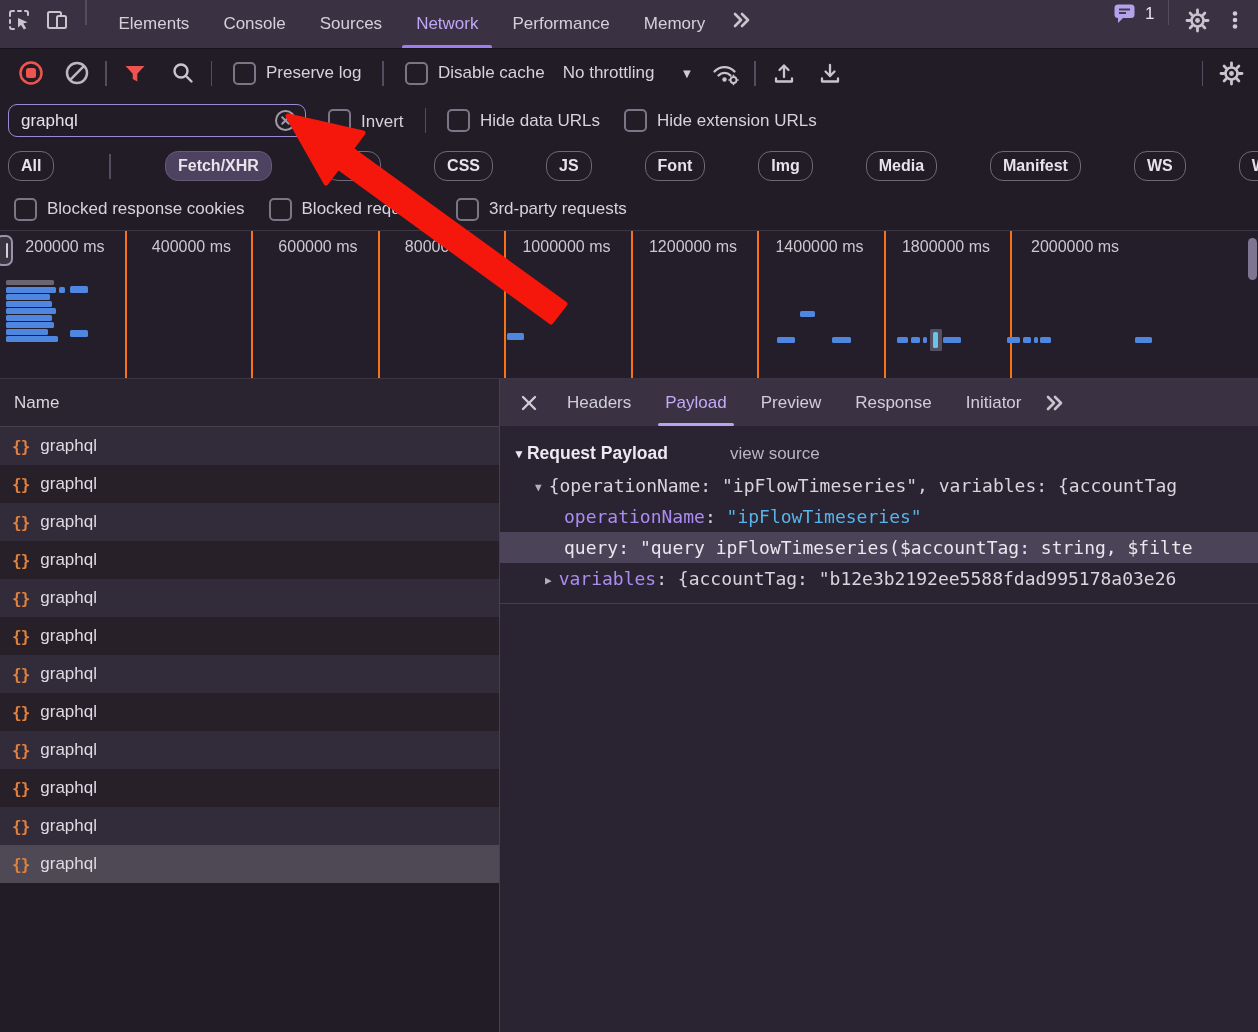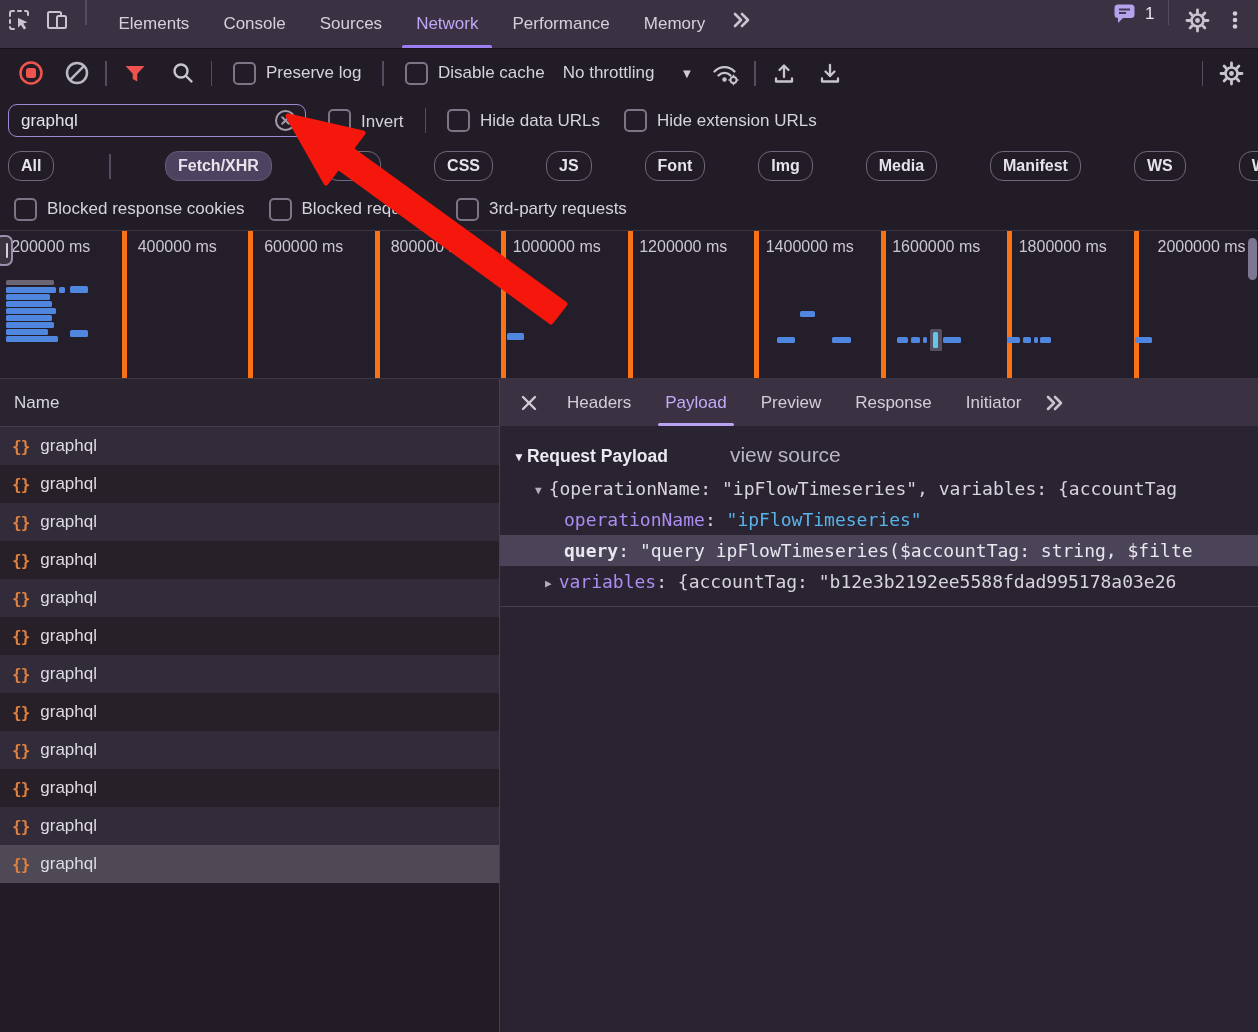--- a/index.html
+++ b/index.html
@@ -40,21 +40,21 @@
   .chip{height:30px;line-height:28px;box-sizing:border-box;padding:0 12px;border:1.5px solid #6f687b;border-radius:13px;
         font-size:16px;font-weight:700;color:#e6e3ea;margin-right:9px;white-space:nowrap;cursor:pointer;}
   .chip.selected{background:#4d4260;border-color:#655a78;}
   .chips-div{margin:0 10px 0 2px;}
 
   
   .blocked-row{height:42px;min-height:42px;display:flex;align-items:center;padding-left:2px;}
 
   
   .timeline{position:relative;height:147px;min-height:147px;border-top:1px solid #3c3542;border-bottom:1px solid #3c3542;background:#241e2b;display:flex;overflow:hidden;}
-  .tl-section{width:126.5px;box-sizing:border-box;border-right:5px solid #f97316;padding:7px 20px 0 0;text-align:center;flex:none;}
+  .tl-section{width:126.5px;box-sizing:border-box;border-right:2px solid #f97316;padding:7px 20px 0 0;text-align:right;flex:none;}
   .tl-section.last{flex:1;border-right:none;text-align:left;padding:7px 0 0 19px;}
   .tl-label{font-size:16px;color:#ccc8d2;white-space:nowrap;}
   .tl-bar{position:absolute;border-radius:1.5px;}
   .tl-left-pill{position:absolute;left:-5px;top:4px;width:14px;height:27px;border:2px solid #9a91ad;border-radius:7px;background:#39333f;display:flex;align-items:center;justify-content:flex-end;}
   .pill-line{width:2.5px;height:15px;background:#d3cdde;margin-right:3px;border-radius:1px;}
   .tl-thumb{position:absolute;right:1px;top:7px;width:9px;height:42px;background:#7d7591;border-radius:5px;}
 
   
   .main{flex:1;display:flex;min-height:0;}
   .name-panel{width:500px;flex:none;border-right:1.5px solid #46404e;display:flex;flex-direction:column;background:#211c26;box-sizing:border-box;}
@@ -70,30 +70,30 @@
   .detail-tabs{height:47px;min-height:47px;background:#3a3243;display:flex;align-items:center;}
   .dtab{padding:0 17px;line-height:46px;font-size:17px;color:#d2ced9;position:relative;white-space:nowrap;cursor:pointer;}
   .dtab.selected{color:#c3abf8;}
   .dtab.selected::after{content:"";position:absolute;left:10px;right:10px;bottom:0;height:3px;background:#b9a2f2;border-radius:2px;}
   .close-btn{background:none;border:none;padding:0;margin:0 10px 0 18px;display:flex;cursor:pointer;}
   .more-btn{background:none;border:none;padding:0;margin-left:2px;display:flex;cursor:pointer;}
 
   .payload{font-family:"DejaVu Sans Mono",monospace;font-size:18px;color:#d8d4dd;}
   .payload-header{display:flex;align-items:baseline;padding:17px 0 6px 13px;font-family:"Liberation Sans",sans-serif;}
   .payload-title{font-size:17.5px;font-weight:bold;color:#ece9f1;}
-  .view-source{margin-left:62px;font-size:21px;color:#bab5c2;cursor:pointer;}
+  .view-source{margin-left:62px;font-size:17px;color:#bab5c2;cursor:pointer;}
   .tri{font-size:11px;color:#b3adbd;display:inline-block;margin-right:7px;transform:translateY(-1px);}
   .tri.title-tri{font-size:12px;color:#ece9f1;margin-right:2px;}
   .p-line{padding:5px 0;white-space:nowrap;overflow:hidden;}
   .p-root{padding-left:35px;}
   .p-op{padding-left:64px;}
   .p-query{padding-left:64px;background:#4b4459;color:#e9e6ee;}
   .p-vars{padding-left:45px;}
   .mono-key{color:#ab8cf0;}
-  .p-query .mono-key{color:#e9e6ee;font-weight:bold;}
+  .p-query .mono-key{color:#e9e6ee;}
   .mono-str{color:#57b3e8;}
   .mono-plain{color:#d8d4dd;}
   .p-query .mono-plain{color:#e9e6ee;}
   .payload-divider{border-bottom:1.5px solid #443e4e;margin-top:9px;}
 </style>
 </head>
 <body>
 
 <div class="devtools">
 
@@ -324,21 +324,20 @@
 
   <div class="timeline">
     <div style="display:flex;position:absolute;inset:0;" id="tl-sections">
         <div class="tl-section"><span class="tl-label">200000 ms</span></div>
         <div class="tl-section"><span class="tl-label">400000 ms</span></div>
         <div class="tl-section"><span class="tl-label">600000 ms</span></div>
         <div class="tl-section"><span class="tl-label">800000 ms</span></div>
         <div class="tl-section"><span class="tl-label">1000000 ms</span></div>
         <div class="tl-section"><span class="tl-label">1200000 ms</span></div>
         <div class="tl-section"><span class="tl-label">1400000 ms</span></div>
-        <div class="tl-section"><span class="tl-label">1600000 ms</span></div>
         <div class="tl-section"><span class="tl-label">1800000 ms</span></div>
         <div class="tl-section last"><span class="tl-label">2000000 ms</span></div>
       </div>
     <div id="tl-bars" style="position:absolute;inset:0;">
         <div class="tl-bar" style="left: 6px; top: 49px; width: 48px; height: 5px; background: rgb(107, 101, 115);"></div>
         <div class="tl-bar" style="left: 6px; top: 56px; width: 50px; height: 6px; background: rgb(79, 134, 223);"></div>
         <div class="tl-bar" style="left: 59px; top: 56px; width: 6px; height: 6px; background: rgb(79, 134, 223);"></div>
         <div class="tl-bar" style="left: 6px; top: 63px; width: 44px; height: 6px; background: rgb(79, 134, 223);"></div>
         <div class="tl-bar" style="left: 6px; top: 70px; width: 46px; height: 6px; background: rgb(79, 134, 223);"></div>
         <div class="tl-bar" style="left: 6px; top: 77px; width: 50px; height: 6px; background: rgb(79, 134, 223);"></div>

